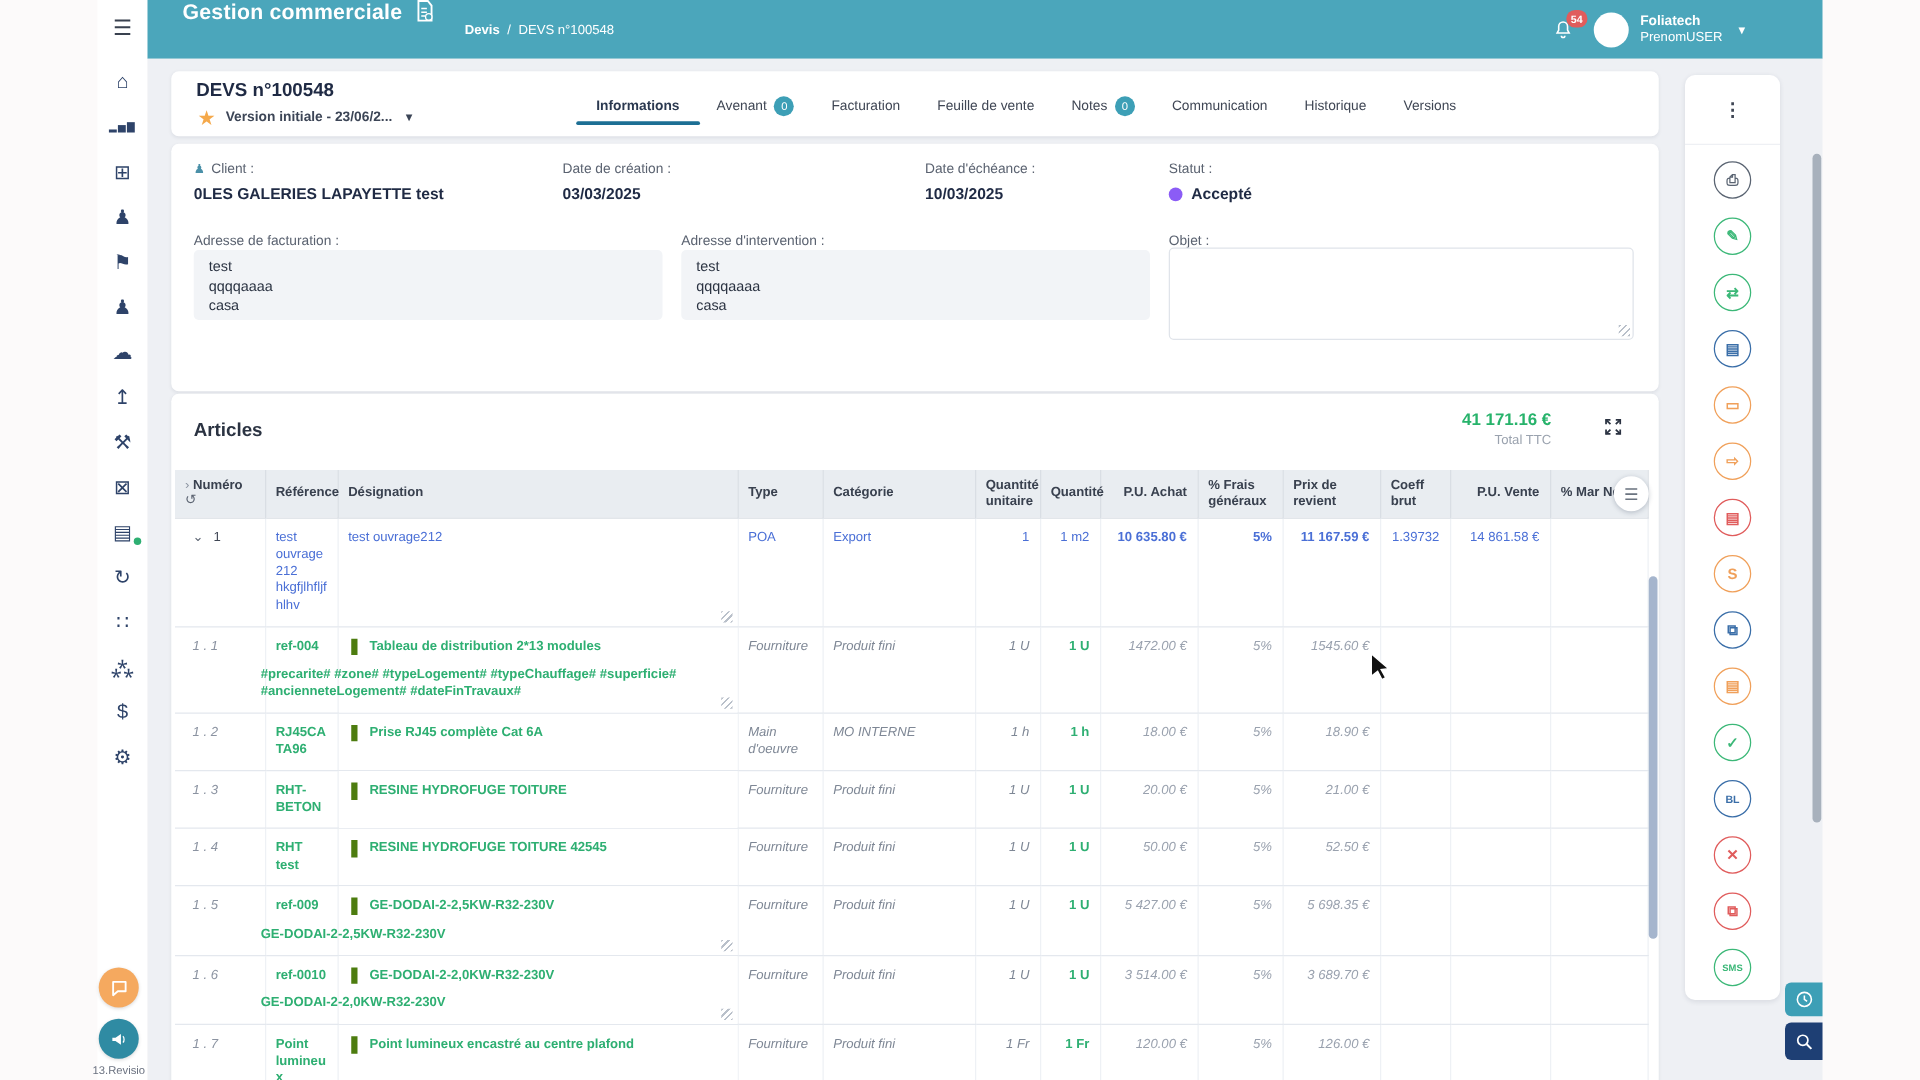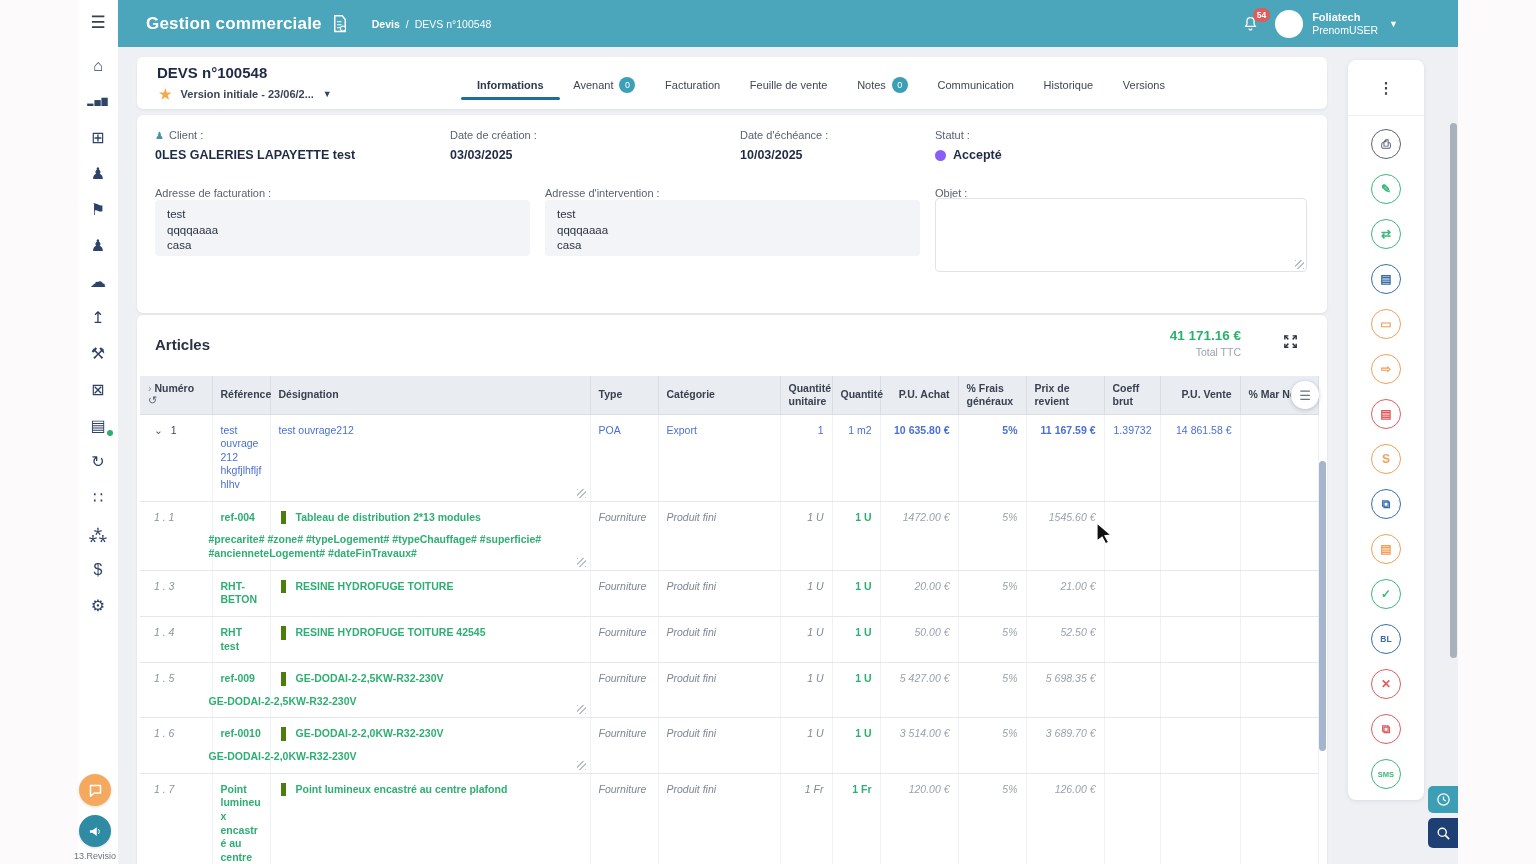--- a/index.html
+++ b/index.html
@@ -12,21 +12,21 @@
 #rail-items { position:absolute; top:54px; left:0; width:40px; display:flex; flex-direction:column; align-items:center; gap:13px; }
 .rail-item { width:24px; height:23px; display:flex; align-items:center; justify-content:center; font-size:16px; color:#2e4369; position:relative; cursor:pointer; }
 .rail-item .glyph-small { font-size:8px; letter-spacing:1px; }
 .rail-item.active::after { content:""; position:absolute; right:-3px; bottom:1px; width:6px; height:6px; border-radius:50%; background:#2eaf72; }
 .fab { position:absolute; left:79px; width:32px; height:32px; border-radius:50%; display:flex; align-items:center; justify-content:center; cursor:pointer; box-shadow:0 1px 3px rgba(0,0,0,.15); }
 #fab-chat { top:774px; background:#f5a95f; }
 #fab-mega { top:815px; background:#2f8ba3; }
 .rail-version { position:absolute; left:74px; top:851px; font-size:9px; color:#6b7280; }
 
 
-.topbar { position:absolute; left:118px; top:0; width:1340px; height:47px; background:#4ba6bb; display:flex; align-items:center; color:#fff; }
+.topbar { position:absolute; left:118px; top:0; width:1340px; height:47px; background:#4ba6bb; display:flex; color:#fff; }
 .topbar-title { font-size:17px; font-weight:bold; margin-left:28px; letter-spacing:.2px; }
 .topbar-doc { margin-left:10px; display:flex; }
 .breadcrumb { margin-left:24px; font-size:10.5px; display:flex; gap:6px; align-items:center; }
 .bc-section { font-weight:bold; }
 .topbar-right { margin-left:auto; margin-right:60px; display:flex; align-items:center; gap:16px; }
 .bell-wrap { position:relative; display:flex; cursor:pointer; }
 .bell-badge { position:absolute; top:-7px; right:-11px; background:#e05c5c; color:#fff; font-size:8.5px; border-radius:8px; padding:2px 4px; font-weight:bold; }
 .user-chip { display:flex; align-items:center; gap:9px; cursor:pointer; }
 .avatar { width:28px; height:28px; border-radius:50%; background:#fff; }
 .user-lines { font-size:10.5px; line-height:1.3; }
@@ -365,20 +365,35 @@
             <td class="c-qu">1 U</td>
             <td class="c-q">1 U</td>
             <td class="c-pua">1472.00 €</td>
             <td class="c-frais">5%</td>
             <td class="c-pr">1545.60 €</td>
             <td class="c-coeff"></td>
             <td class="c-puv"></td>
             <td class="c-marge"></td>
           </tr>
           <tr class="sub">
+            <td class="c-num">1 . 2</td>
+            <td class="c-ref">RJ45CATA96</td>
+            <td class="c-desig"><span class="dtext">Prise RJ45 complète Cat 6A</span></td>
+            <td class="c-type">Main d'oeuvre</td>
+            <td class="c-cat">MO INTERNE</td>
+            <td class="c-qu">1 h</td>
+            <td class="c-q">1 h</td>
+            <td class="c-pua">18.00 €</td>
+            <td class="c-frais">5%</td>
+            <td class="c-pr">18.90 €</td>
+            <td class="c-coeff"></td>
+            <td class="c-puv"></td>
+            <td class="c-marge"></td>
+          </tr>
+          <tr class="sub">
             <td class="c-num">1 . 3</td>
             <td class="c-ref">RHT-BETON</td>
             <td class="c-desig"><span class="dtext">RESINE HYDROFUGE TOITURE</span></td>
             <td class="c-type">Fourniture</td>
             <td class="c-cat">Produit fini</td>
             <td class="c-qu">1 U</td>
             <td class="c-q">1 U</td>
             <td class="c-pua">20.00 €</td>
             <td class="c-frais">5%</td>
             <td class="c-pr">21.00 €</td>

